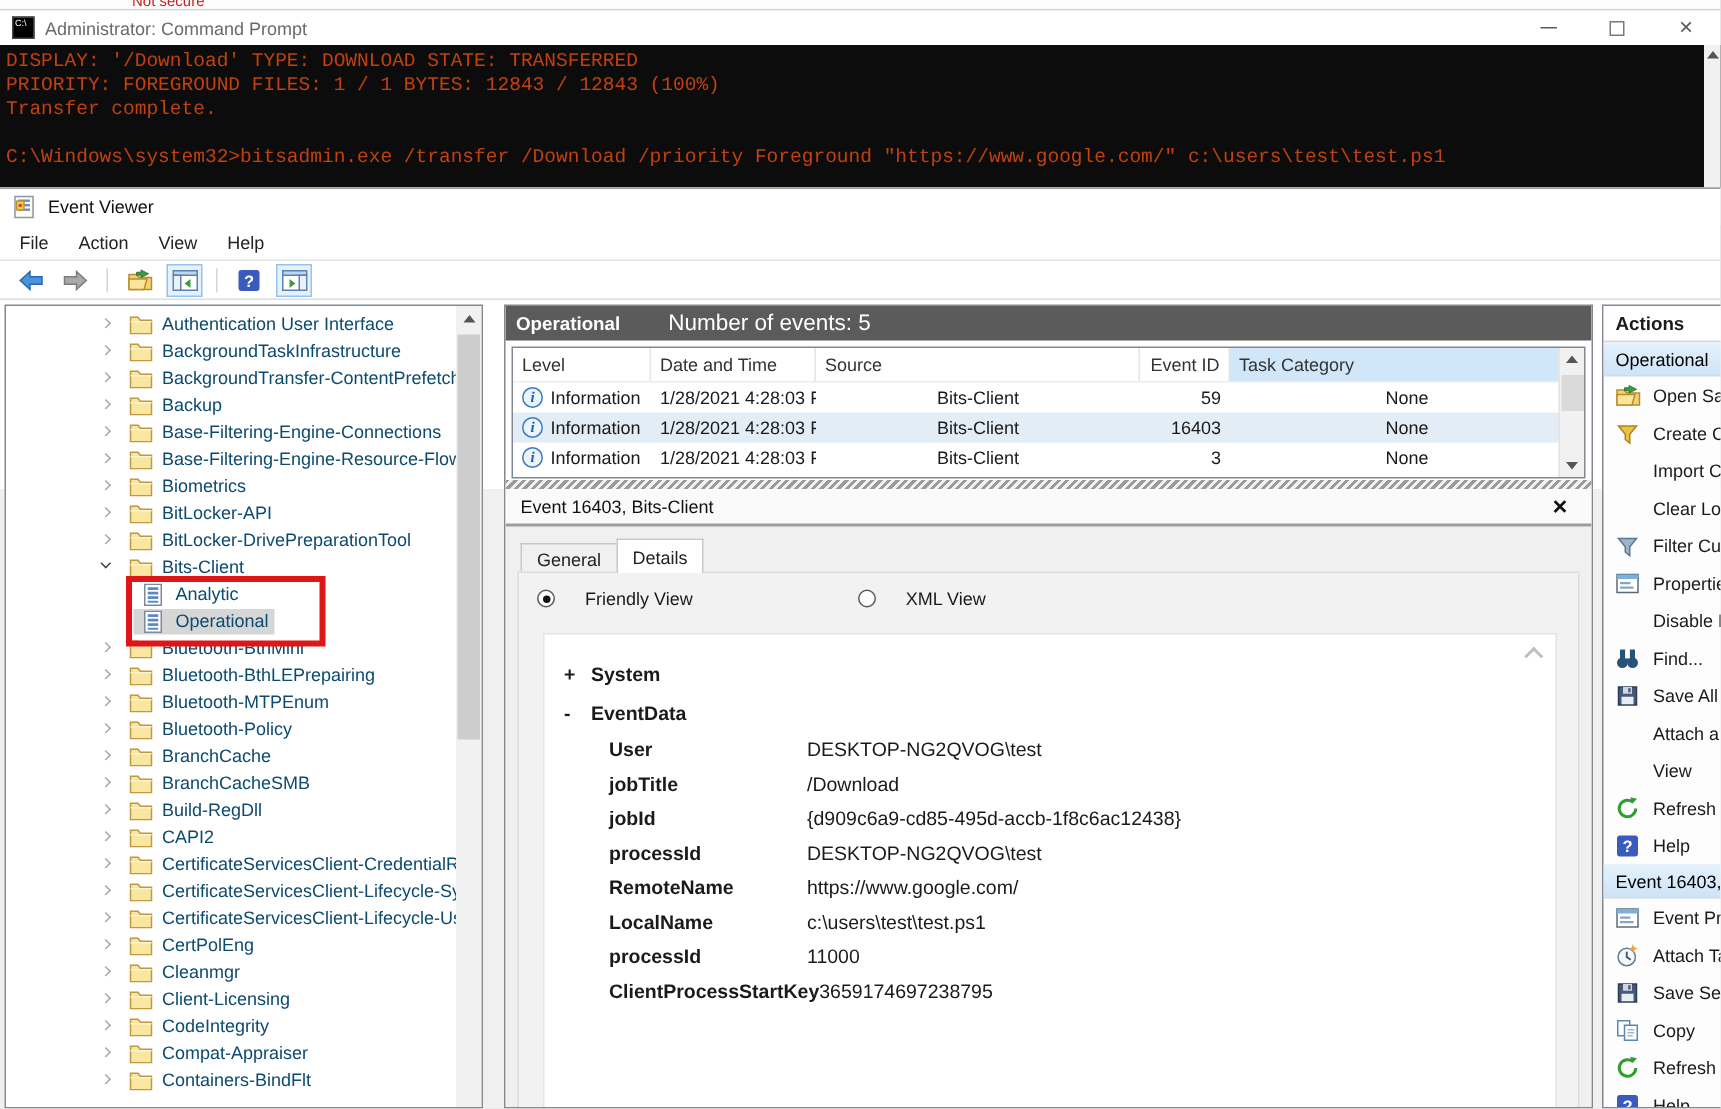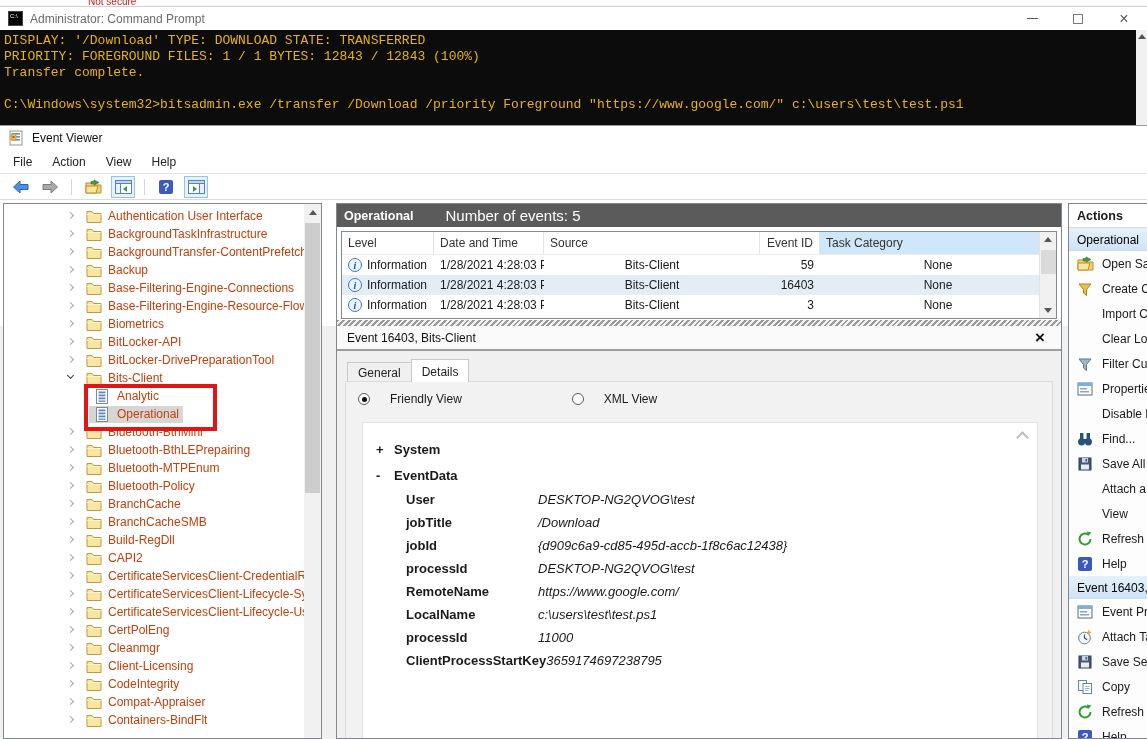--- a/index.html
+++ b/index.html
@@ -13,21 +13,21 @@
   
   .cmd-window { position:absolute; left:0; top:7px; width:1147px; height:118px; }
   .cmd-titlebar { position:relative; height:23px; background:#ffffff; }
   .cmd-icon { position:absolute; left:8px; top:4px; width:15px; height:15px; background:#000; color:#fff; font-size:6px; line-height:7px; padding:1px; border:1px solid #444; }
   .cmd-title { position:absolute; left:30px; top:5px; font-size:12px; color:#6b6b6b; }
   .win-btn { position:absolute; top:0; width:46px; height:23px; display:flex; align-items:center; justify-content:center; color:#5a5a5a; }
   .wb-min { right:92px; } .wb-max { right:46px; } .wb-close { right:0; font-size:16px; }
   .wb-min i { display:block; width:11px; height:1px; background:#5a5a5a; }
   .wb-max i { display:block; width:10px; height:10px; border:1px solid #7a7a7a; }
   .cmd-body { position:relative; height:95px; background:#0c0c0c; overflow:hidden; }
-  .cmd-lines { padding:3px 0 0 4px; font-family:"Liberation Mono","DejaVu Sans Mono",monospace; font-size:13px; line-height:16px; color:#eab308; }
+  .cmd-lines { padding:3px 0 0 4px; font-family:"Liberation Mono","DejaVu Sans Mono",monospace; font-size:13px; line-height:16px; color:#c2410c; }
   .cmd-line { height:16px; white-space:pre; }
   .cmd-scrollbar { position:absolute; right:0; top:0; width:11px; height:95px; background:#f1f1f1; }
   .cmd-scrollbar .tri-up { margin:4px auto 0 auto; }
 
   .tri-up { width:0; height:0; border-left:4px solid transparent; border-right:4px solid transparent; border-bottom:5px solid #555; }
   .tri-down { width:0; height:0; border-left:4px solid transparent; border-right:4px solid transparent; border-top:5px solid #555; }
 
   
   .ev-window { position:absolute; left:0; top:125px; width:1147px; height:614px; background:#fff; border-top:1px solid #9b9b9b; }
   .ev-titlebar { position:relative; height:24px; background:#fff; }
@@ -48,21 +48,21 @@
   .tree-item.child { padding-left:85px; }
   .chev-box { width:16px; height:16px; position:relative; flex:none; }
   .chev { position:absolute; left:4px; top:5px; width:5px; height:5px; border-right:1.5px solid #a6a6a6; border-top:1.5px solid #a6a6a6; transform:rotate(45deg); visibility:hidden; }
   .tree-item.collapsed .chev { visibility:visible; }
   .tree-item.expanded .chev { visibility:visible; border-color:#3c3c3c; transform:rotate(135deg); top:3px; }
   .node-inner { display:flex; align-items:center; padding:1px 4px 1px 2px; }
   .tree-item.selected .node-inner { background:#d6d6d6; }
   .ico { width:16px; height:15px; margin:0 6px 0 4px; flex:none; display:inline-flex; }
   .tree-item .log-ico { display:none; }
   .tree-item.child .log-ico { display:inline-flex; }
-  .tree-lbl { font-size:12px; color:#c2410c; }
+  .tree-lbl { font-size:12px; color:#0c4a6e; }
   .tree-sb { position:absolute; right:0; top:0; width:17px; height:100%; background:#f1f1f1; }
   .tree-sb .arrow-box { height:17px; display:flex; align-items:center; justify-content:center; }
   .tree-sb .thumb { position:absolute; left:1px; top:19px; width:15px; height:270px; background:#cdcdcd; }
 
   
   .middle-panel { position:absolute; left:336px; top:203px; width:726px; height:536px; background:#fff; border:1px solid #828790; overflow:hidden; }
   .op-header { position:absolute; left:0; top:0; right:0; height:23px; background:#5b5b5b; color:#fff; display:flex; align-items:center; }
   .op-header .h-name { font-weight:bold; font-size:12.5px; margin-left:7px; }
   .op-header .h-count { font-size:15px; margin-left:32px; }
 
@@ -103,21 +103,21 @@
   .radio-lbl { font-size:12px; margin-right:90px; }
   .radio-lbl.second { margin-right:0; }
   .friendly-box { position:absolute; left:16px; right:14px; top:40px; bottom:-2px; background:#fff; border:1px solid #e3e3e3; overflow:hidden; }
   .fb-chev { position:absolute; right:10px; top:10px; width:9px; height:9px; border-left:2px solid #bdbdbd; border-top:2px solid #bdbdbd; transform:rotate(45deg); }
   .fb-inner { padding:13px 0 0 13px; font-size:13px; }
   .node-row { height:26px; display:flex; align-items:center; }
   .node-row .pm { width:18px; font-weight:bold; }
   .node-row .nlbl { font-weight:bold; }
   .field-row { height:23px; display:flex; align-items:center; padding-left:30px; }
   .field-row .fname { font-weight:bold; min-width:132px; white-space:nowrap; }
-  .field-row .fval { white-space:nowrap;font-style:italic; }
+  .field-row .fval { white-space:nowrap; }
 
   
   .actions-panel { position:absolute; left:1068px; top:203px; width:220px; height:536px; background:#fdfdfd; border:1px solid #828790; overflow:hidden; }
   .actions-title { height:24px; display:flex; align-items:center; padding-left:8px; font-weight:bold; font-size:12.5px; border-bottom:1px solid #d9d9d9; background:#fff; }
   .action-group-header { height:23px; display:flex; align-items:center; padding-left:8px; font-size:12px; color:#000;
     background:linear-gradient(#e3f1fc,#cfe3f6); border-top:1px solid #e8eff6; border-bottom:1px solid #cbdcec; }
   .action-item { height:25px; display:flex; align-items:center; padding-left:8px; font-size:12px; white-space:nowrap; }
   .action-item .aicon { width:18px; height:16px; margin-right:7px; flex:none; display:inline-flex; }
   .action-item .albl { overflow:hidden; }
 

